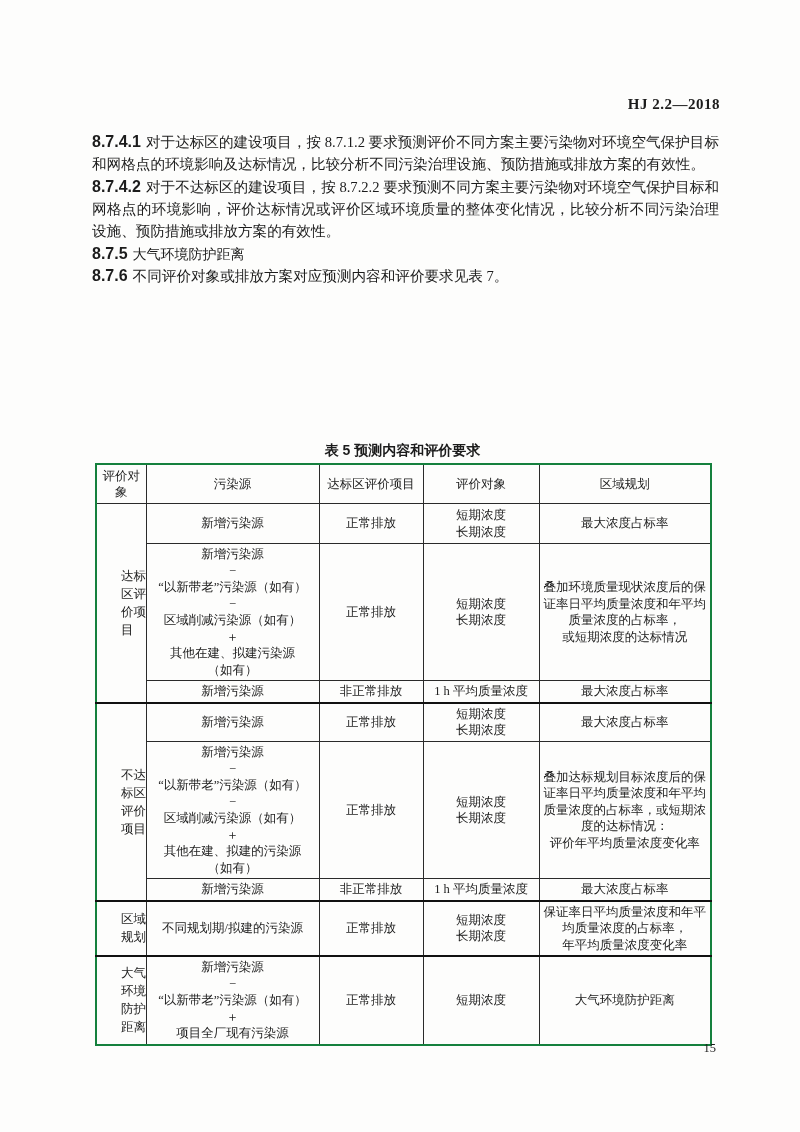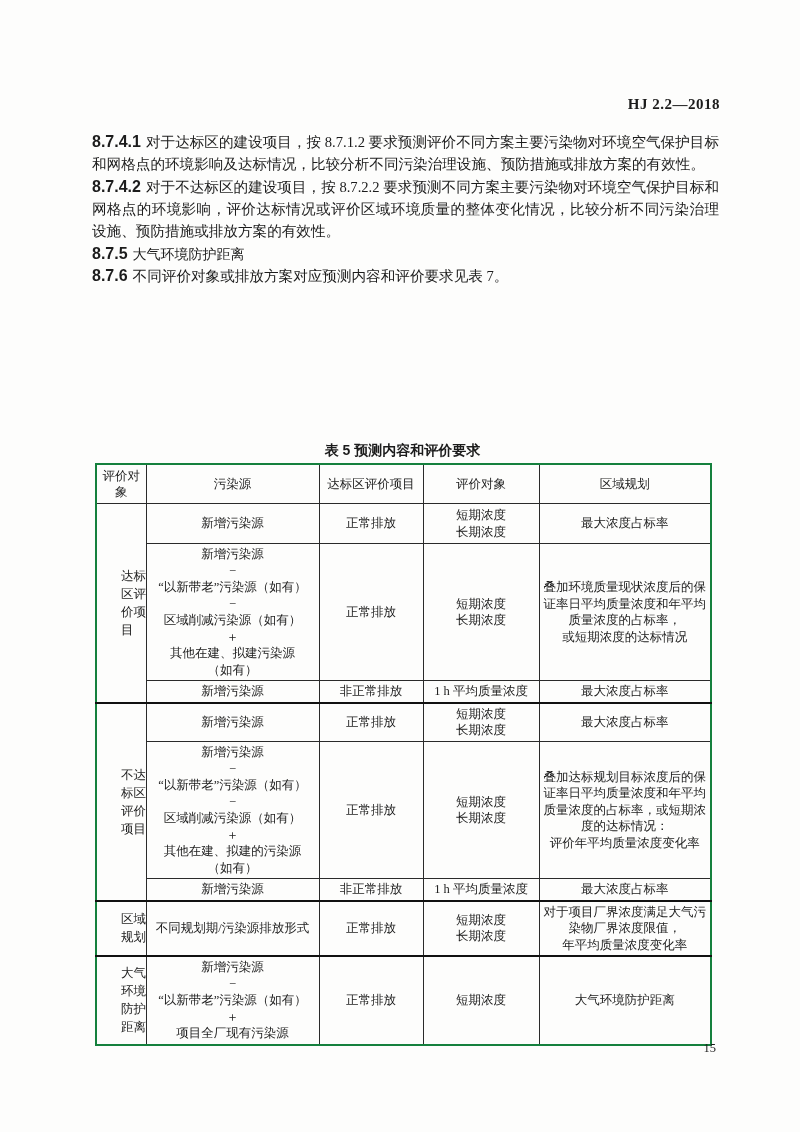--- a/index.html
+++ b/index.html
@@ -188,25 +188,25 @@
       </tr>
       <tr class="r-thin">
         <td>新增污染源</td>
         <td>非正常排放</td>
         <td>1 h 平均质量浓度</td>
         <td>最大浓度占标率</td>
       </tr>
 
       <tr class="g-first r-plan">
         <td class="obj"><span class="objtxt">区域规划</span></td>
-        <td>不同规划期/污染源排放形式</td>
-        <td>正常排放</td>
-        <td>短期浓度
-长期浓度</td>
-        <td>对于项目厂界浓度满足大气污染物厂界浓度限值，
+        <td>不同规划期/拟建的污染源</td>
+        <td>正常排放</td>
+        <td>短期浓度
+长期浓度</td>
+        <td>保证率日平均质量浓度和年平均质量浓度的占标率，
 年平均质量浓度变化率</td>
       </tr>
 
       <tr class="g-first r-prot">
         <td class="obj"><span class="objtxt">大气环境防护距离</span></td>
         <td>新增污染源
 −
 “以新带老”污染源（如有）
 ＋
 项目全厂现有污染源</td>

